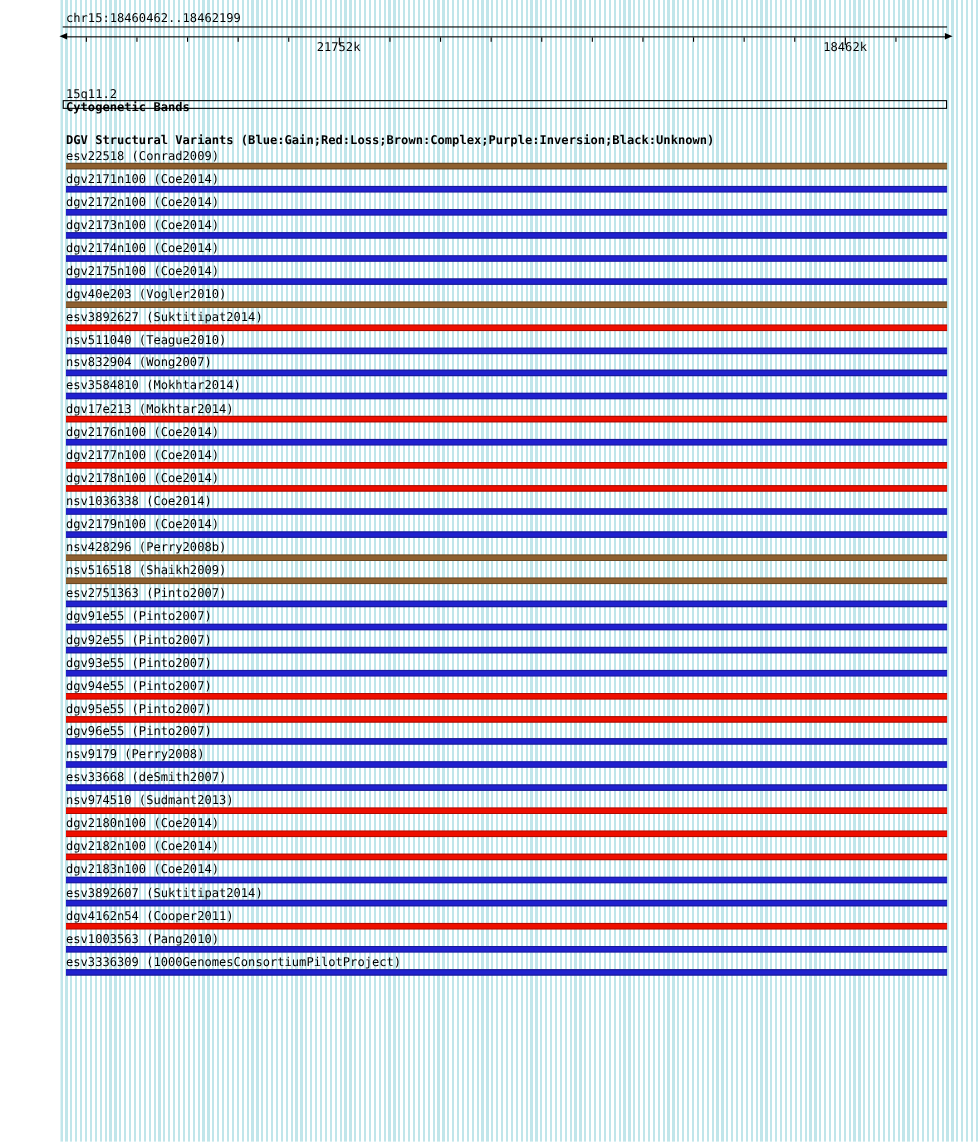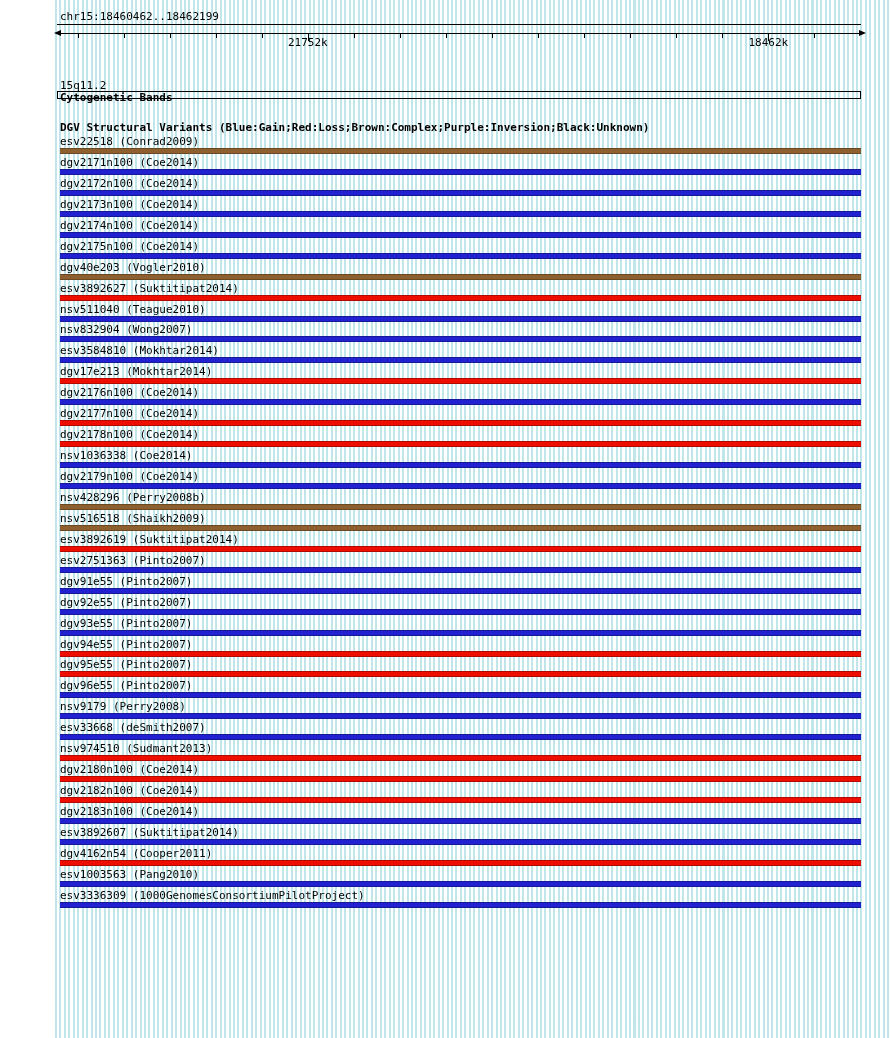--- a/index.html
+++ b/index.html
@@ -148,24 +148,20 @@
     </div>
     <div class="variant-row">
       <div class="variant-label">nsv428296 (Perry2008b)</div>
       <div class="variant-bar" style="left: 60px; width: 801px; background: rgb(142, 96, 48);"></div>
     </div>
     <div class="variant-row">
       <div class="variant-label">nsv516518 (Shaikh2009)</div>
       <div class="variant-bar" style="left: 60px; width: 801px; background: rgb(142, 96, 48);"></div>
     </div>
     <div class="variant-row">
-      <div class="variant-label">esv3892619 (Suktitipat2014)</div>
-      <div class="variant-bar" style="left: 60px; width: 801px; background: rgb(238, 14, 0);"></div>
-    </div>
-    <div class="variant-row">
       <div class="variant-label">esv2751363 (Pinto2007)</div>
       <div class="variant-bar" style="left: 60px; width: 801px; background: rgb(33, 33, 207);"></div>
     </div>
     <div class="variant-row">
       <div class="variant-label">dgv91e55 (Pinto2007)</div>
       <div class="variant-bar" style="left: 60px; width: 801px; background: rgb(33, 33, 207);"></div>
     </div>
     <div class="variant-row">
       <div class="variant-label">dgv92e55 (Pinto2007)</div>
       <div class="variant-bar" style="left: 60px; width: 801px; background: rgb(33, 33, 207);"></div>

